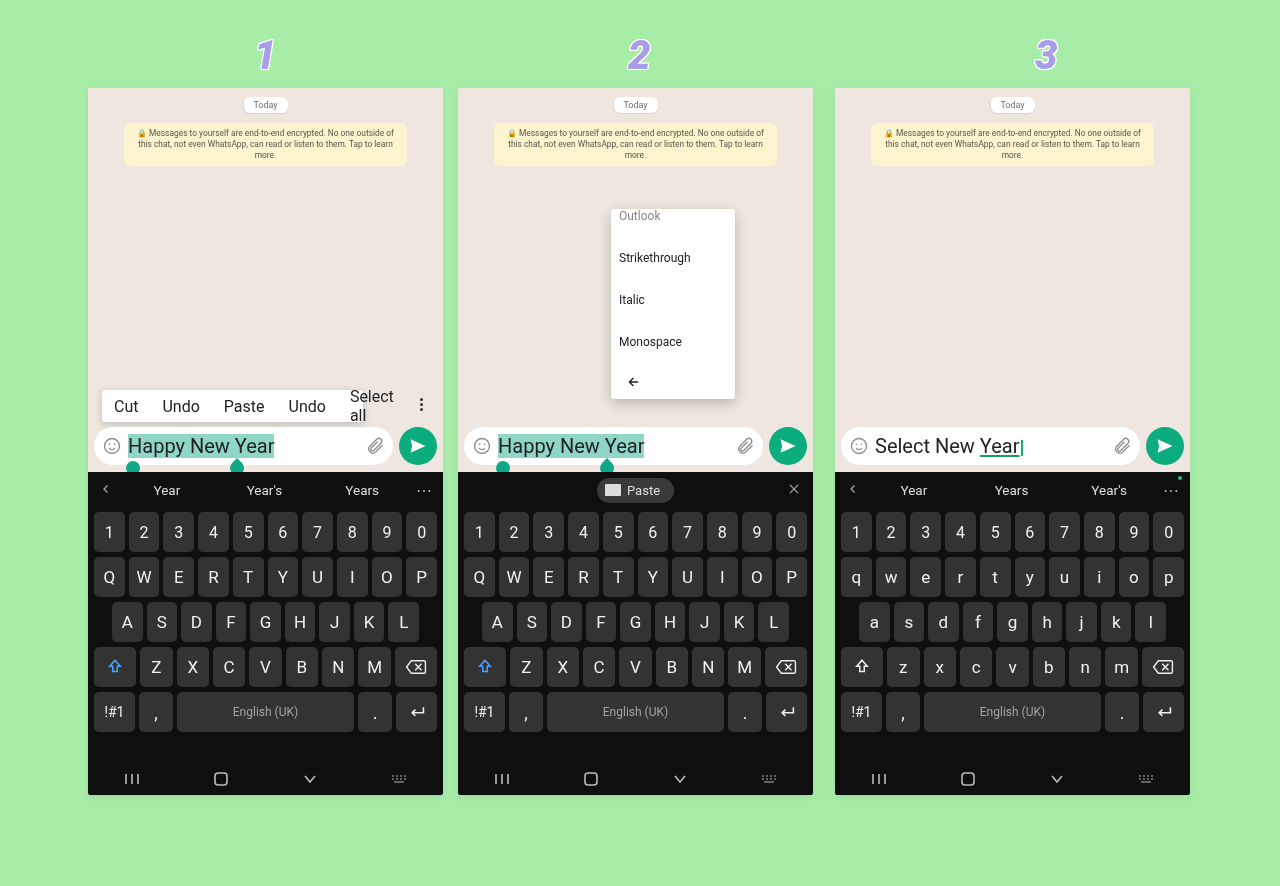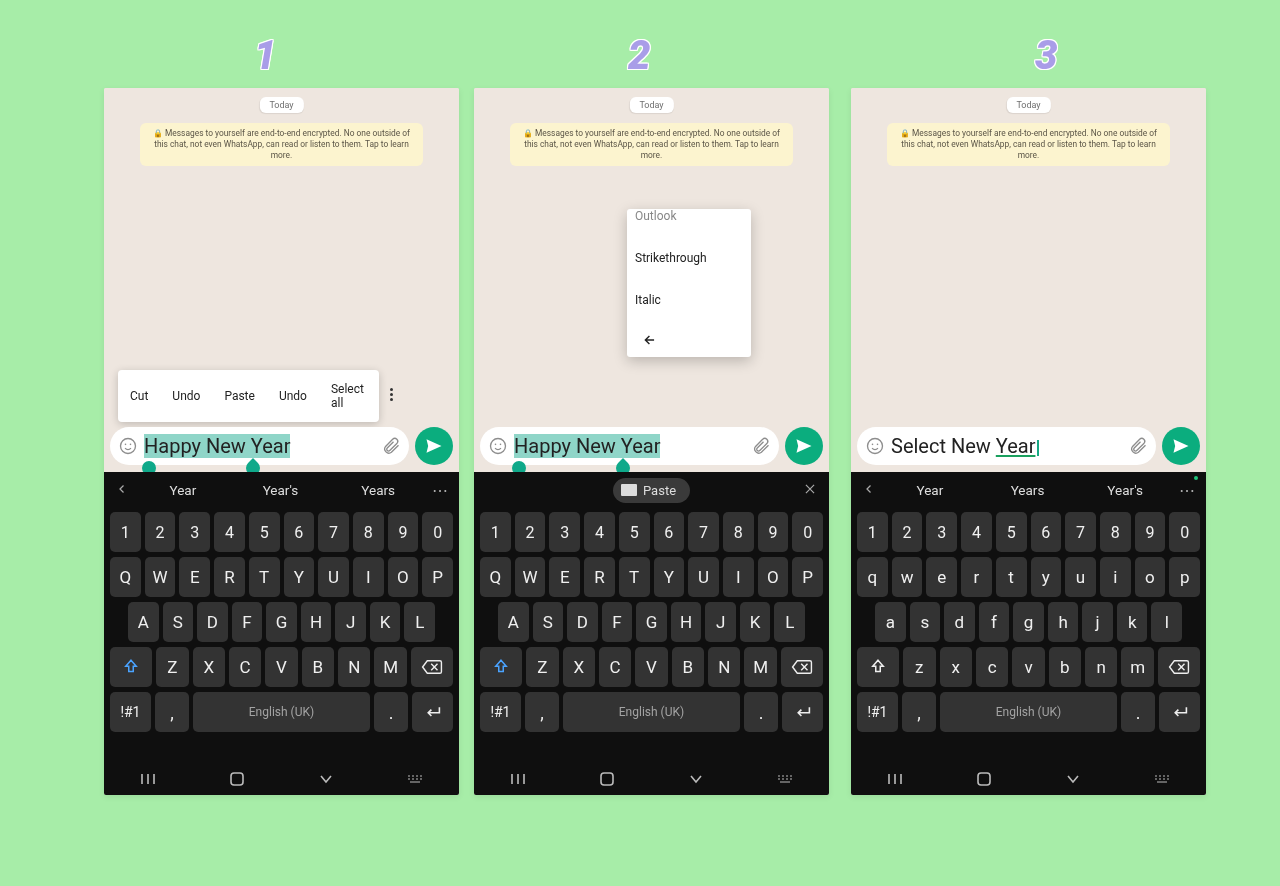--- a/index.html
+++ b/index.html
@@ -29,21 +29,20 @@
 
   .phone {
     position: absolute;
     top: 88px;
     width: 355px;
     height: 707px;
     background: #eee6df;
     border-radius: 2px;
     overflow: hidden;
     box-shadow: 0 2px 6px rgba(0,0,0,.08);
-    margin-left: 16px;
   }
   #phone1 { left: 88px; }
   #phone2 { left: 458px; }
   #phone3 { left: 835px; }
 
   
   .chat-area {
     position: relative;
     height: 384px;
     background: #eee6df;
@@ -136,27 +135,27 @@
   }
   .sel-handle.left { transform: rotate(-45deg); }
   .sel-handle.right { transform: rotate(135deg); }
 
   
   .ctx-toolbar {
     position:absolute;
     bottom: 50px;
     left: 14px;
     right: 80px;
-    height: 52px;
+    height: 32px;
     background:#fff;
     border-radius:4px;
     box-shadow:0 2px 8px rgba(0,0,0,.2);
     display:flex;
     align-items:center;
-    font-size:12px;
+    font-size:16px;
     color:#222;
   }
   .ctx-toolbar .tb-item { padding: 0 12px; }
   .ctx-toolbar .tb-more { margin-left:auto; padding:0 14px; font-size:16px; letter-spacing:-2px; }
   .tb-dots { display:inline-block; line-height:4px; }
   .tb-dots span{display:block;width:3px;height:3px;background:#333;border-radius:50%;margin:2px 0;}
 
   
   .fmt-menu {
     position:absolute;
@@ -417,20 +416,21 @@
 
   <div id="phone2" class="phone">
     <div class="chat-area">
       <div class="date-pill">Today</div>
       <div class="encrypt-banner"><span class="lock">🔒</span><span>Messages to yourself are end-to-end encrypted. No one outside of this chat, not even WhatsApp, can read or listen to them. Tap to learn more.</span></div>
 
       <div class="fmt-menu">
         <div class="mi cut">Outlook</div>
         <div class="mi">Strikethrough</div>
         <div class="mi">Italic</div>
+        <div class="mi">Monospace</div>
         <div class="mi back">
           <svg width="18" height="14" viewBox="0 0 24 24" fill="none" stroke="#222" stroke-width="2.4">
               <path d="M19 12H5M11 5l-7 7 7 7"></path>
             </svg>
         </div>
       </div>
 
       <div class="input-row">
         <div class="input-pill">
           <span class="emoji-ic">

